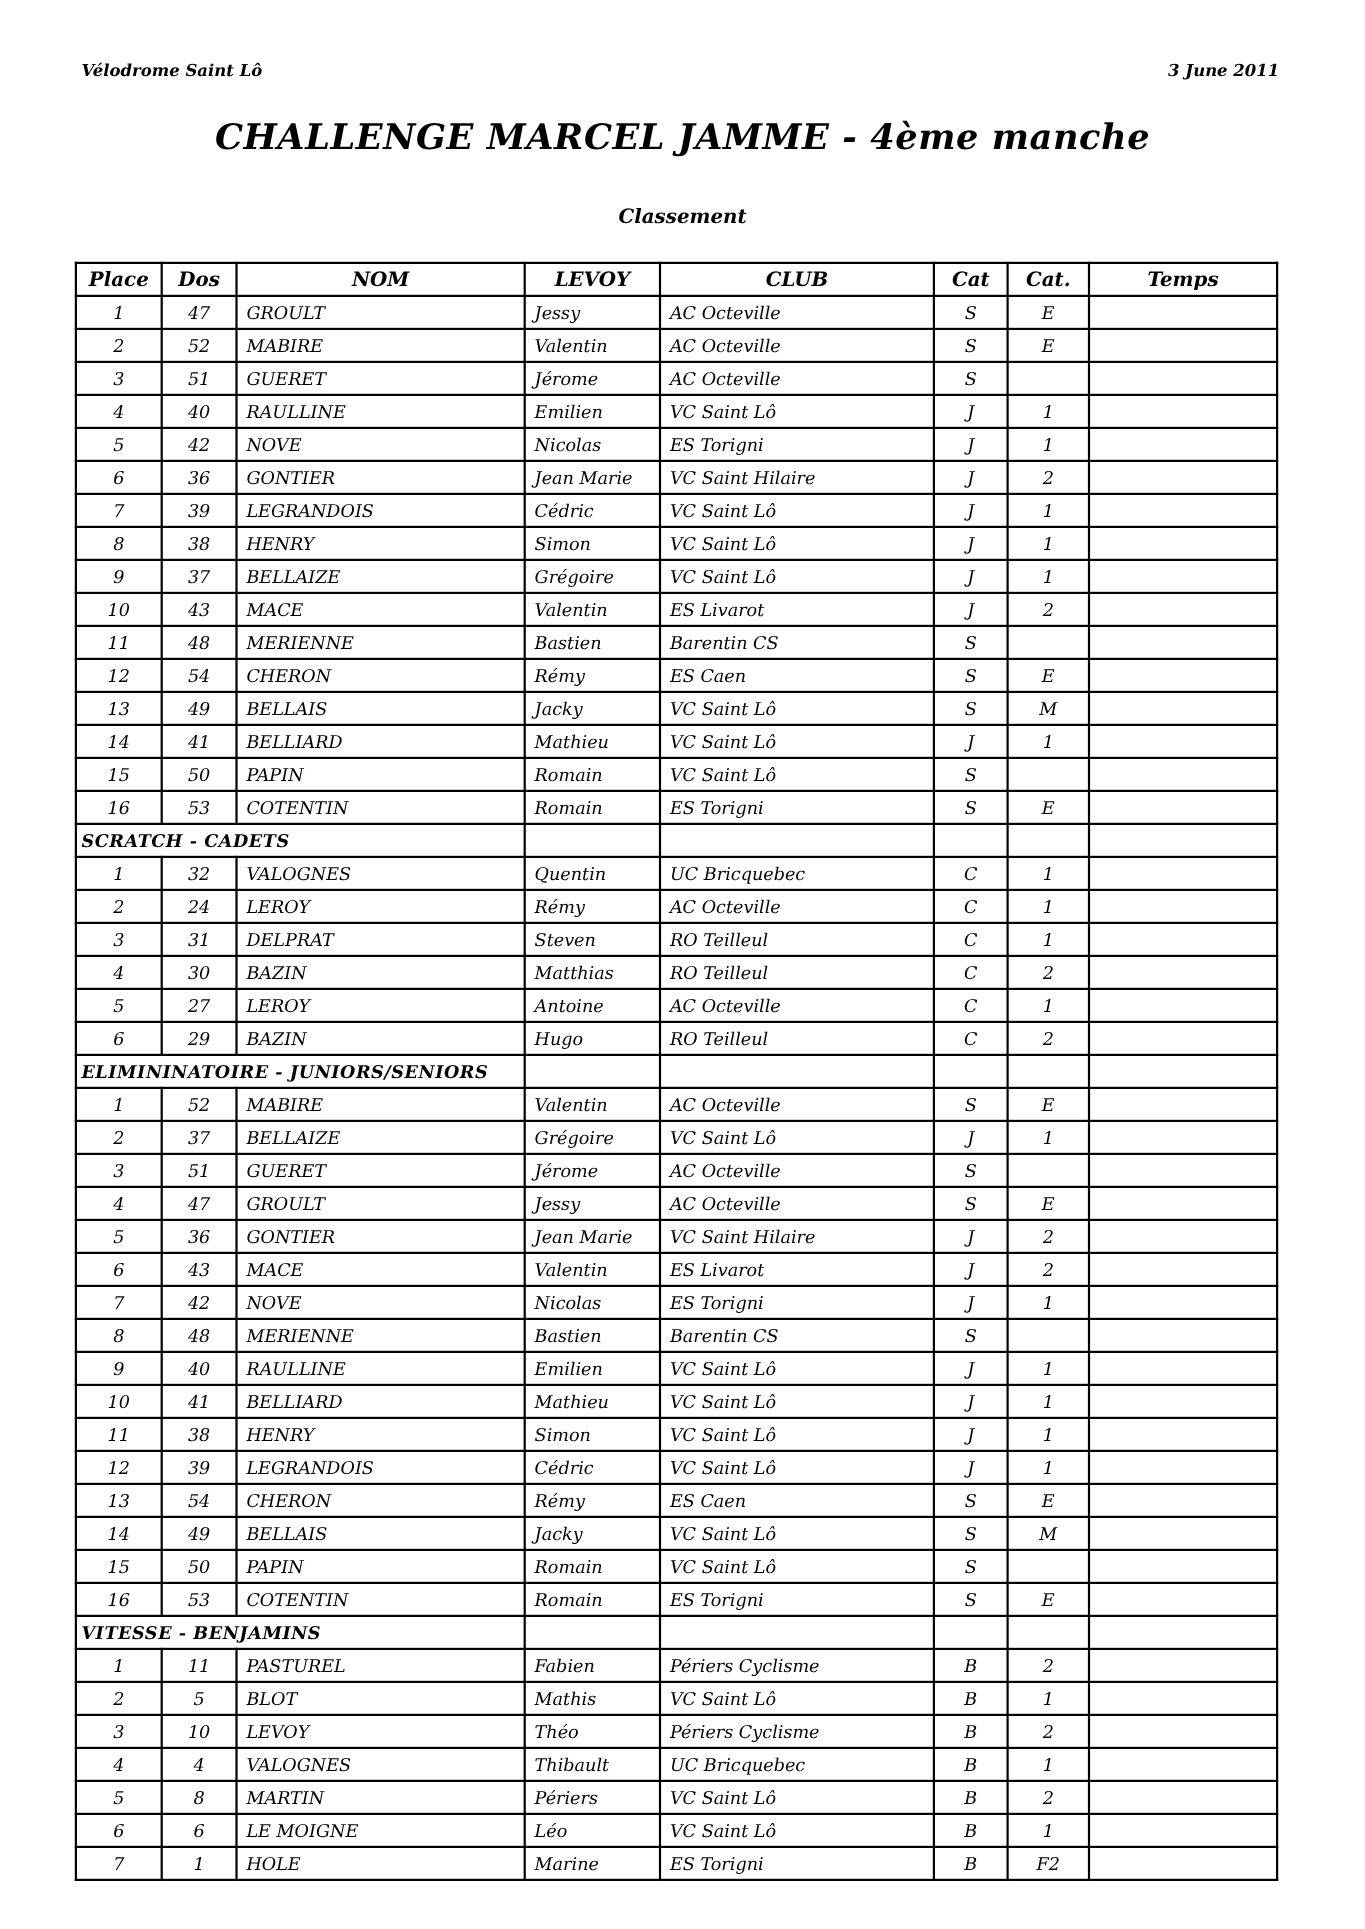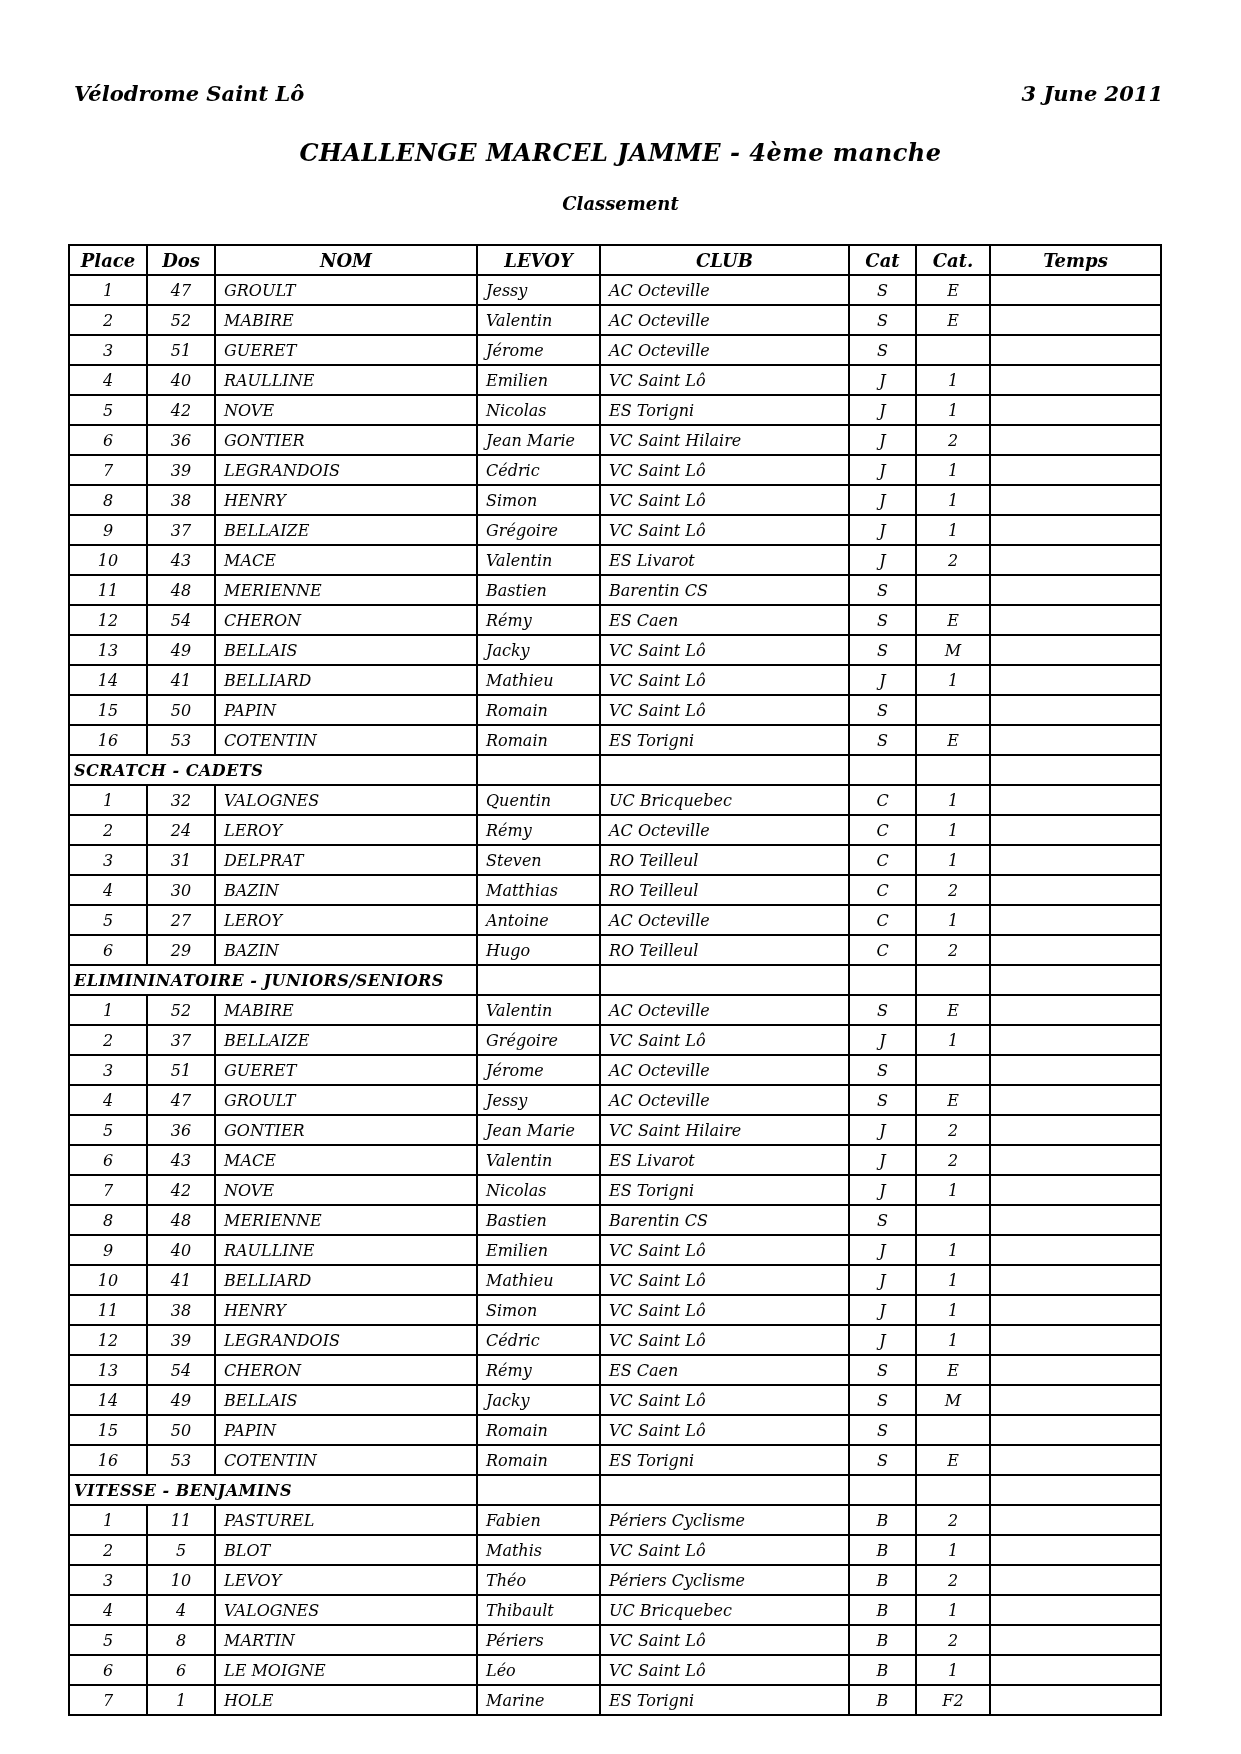--- a/index.html
+++ b/index.html
@@ -13,34 +13,33 @@
     color: #000;
     font-family: "DejaVu Serif", "Liberation Serif", serif;
     font-style: italic;
     overflow: hidden;
   }
   .doc-header {
     display: flex;
     justify-content: space-between;
     align-items: baseline;
     padding: 55px 78px 0 74px;
-    font-size: 21px;
+    font-size: 15px;
     font-weight: bold;
-    margin-top: 26px;
   }
   .doc-title {
     text-align: center;
     margin-top: 32px;
-    font-size: 24px;
+    font-size: 32px;
     font-weight: bold;
     letter-spacing: 0.5px;
   }
   .doc-subtitle {
     text-align: center;
-    margin-top: 26px;
+    margin-top: 44px;
     font-size: 18px;
     font-weight: bold;
   }
   table.results {
     margin: 30px 0 0 68px;
     border-collapse: collapse;
     table-layout: fixed;
     width: 1092px;
   }
   table.results col.c-place  { width: 78px; }

